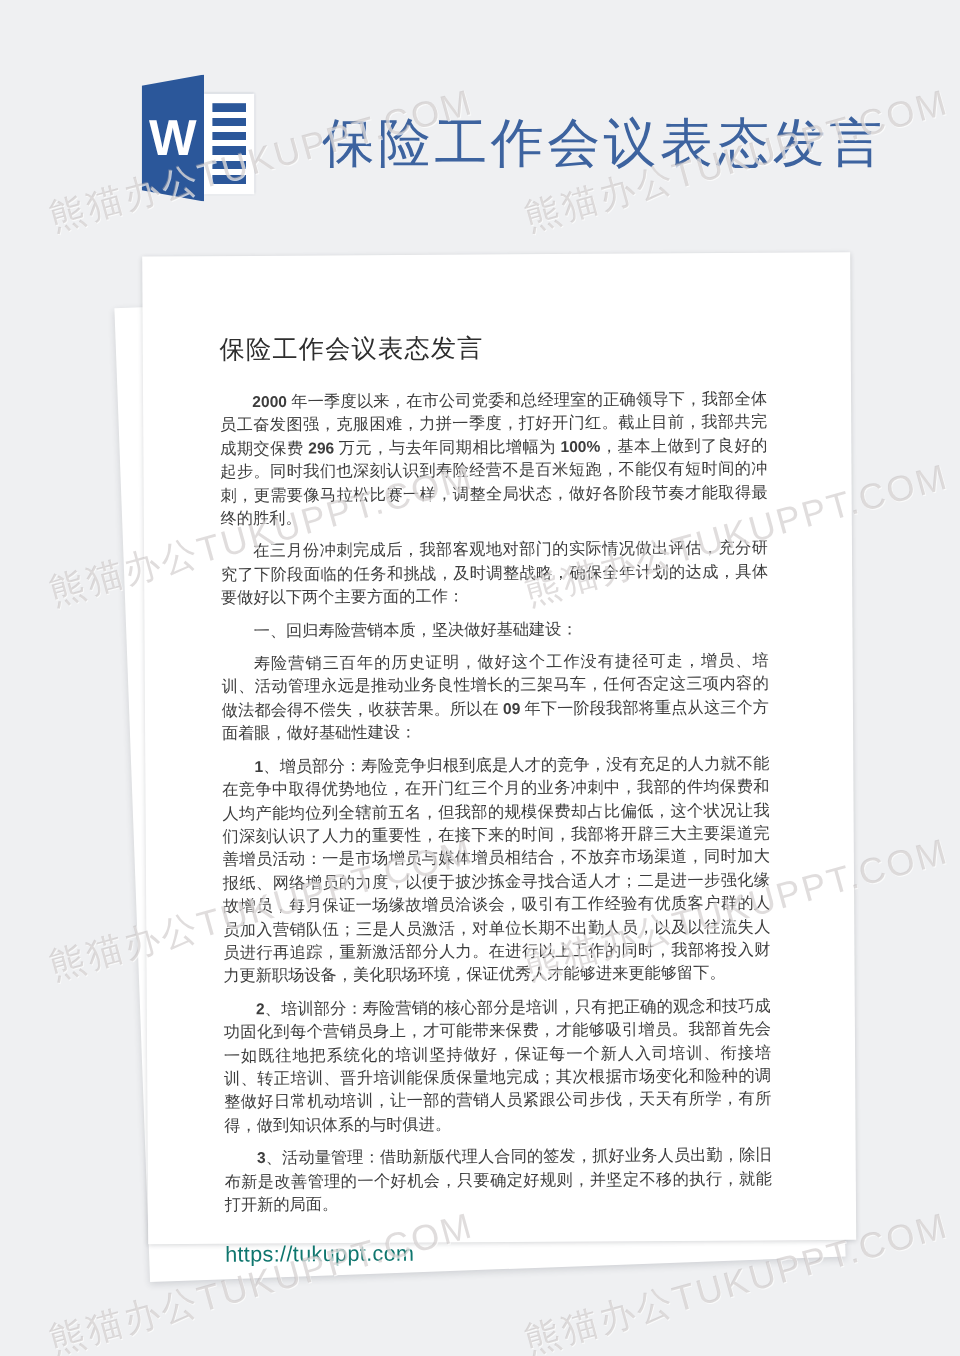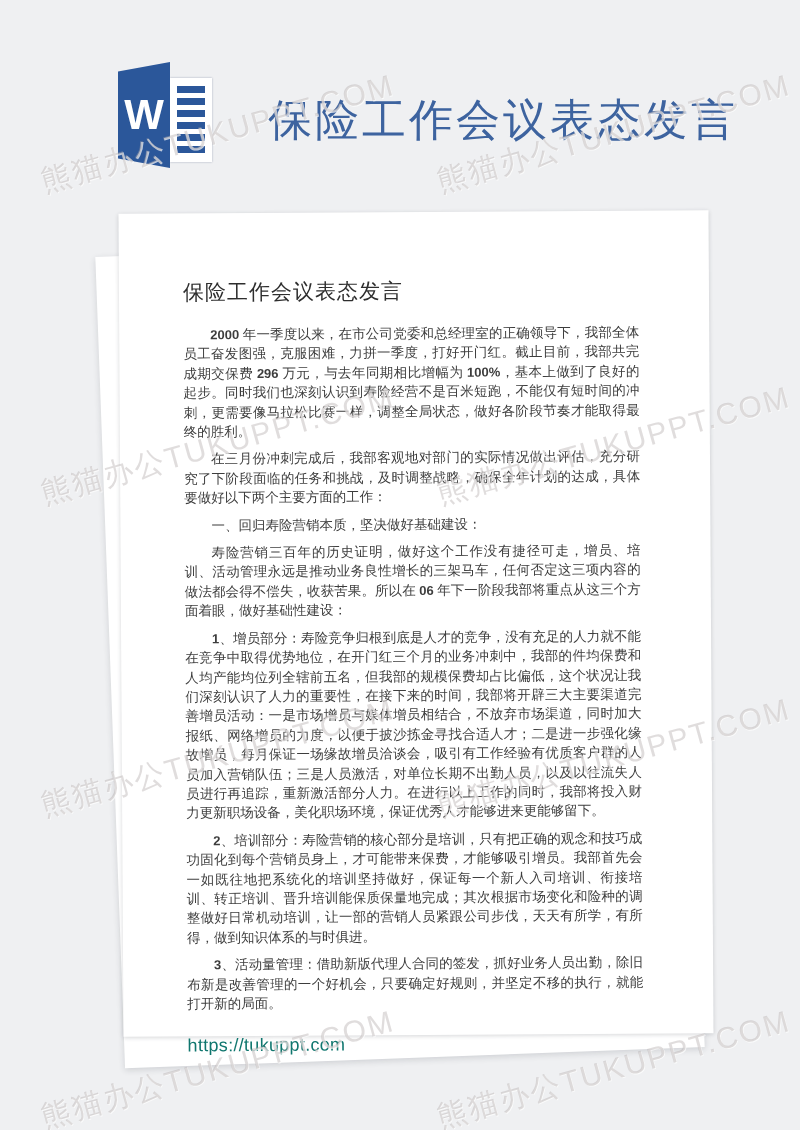--- a/index.html
+++ b/index.html
@@ -108,21 +108,21 @@
 
   <div class="back-page"></div>
 
   <div class="doc-page">
     <div class="doc-inner">
       <h1 class="doc-title">保险工作会议表态发言</h1>
       <div class="doc-paragraphs" id="doc-paragraphs">
           <p><span class="num">2000</span> 年一季度以来，在市公司党委和总经理室的正确领导下，我部全体员工奋发图强，克服困难，力拼一季度，打好开门红。截止目前，我部共完成期交保费 <span class="num">296</span> 万元，与去年同期相比增幅为 <span class="num">100%</span>，基本上做到了良好的起步。同时我们也深刻认识到寿险经营不是百米短跑，不能仅有短时间的冲刺，更需要像马拉松比赛一样，调整全局状态，做好各阶段节奏才能取得最终的胜利。</p>
           <p>在三月份冲刺完成后，我部客观地对部门的实际情况做出评估，充分研究了下阶段面临的任务和挑战，及时调整战略，确保全年计划的达成，具体要做好以下两个主要方面的工作：</p>
           <p>一、回归寿险营销本质，坚决做好基础建设：</p>
-          <p>寿险营销三百年的历史证明，做好这个工作没有捷径可走，增员、培训、活动管理永远是推动业务良性增长的三架马车，任何否定这三项内容的做法都会得不偿失，收获苦果。所以在 <span class="num">06</span> 年下一阶段我部将重点从这三个方面着眼，做好基础性建设：</p>
+          <p>寿险营销三百年的历史证明，做好这个工作没有捷径可走，增员、培训、活动管理永远是推动业务良性增长的三架马车，任何否定这三项内容的做法都会得不偿失，收获苦果。所以在 <span class="num">09</span> 年下一阶段我部将重点从这三个方面着眼，做好基础性建设：</p>
           <p><span class="num">1</span>、增员部分：寿险竞争归根到底是人才的竞争，没有充足的人力就不能在竞争中取得优势地位，在开门红三个月的业务冲刺中，我部的件均保费和人均产能均位列全辖前五名，但我部的规模保费却占比偏低，这个状况让我们深刻认识了人力的重要性，在接下来的时间，我部将开辟三大主要渠道完善增员活动：一是市场增员与媒体增员相结合，不放弃市场渠道，同时加大报纸、网络增员的力度，以便于披沙拣金寻找合适人才；二是进一步强化缘故增员，每月保证一场缘故增员洽谈会，吸引有工作经验有优质客户群的人员加入营销队伍；三是人员激活，对单位长期不出勤人员，以及以往流失人员进行再追踪，重新激活部分人力。在进行以上工作的同时，我部将投入财力更新职场设备，美化职场环境，保证优秀人才能够进来更能够留下。</p>
           <p><span class="num">2</span>、培训部分：寿险营销的核心部分是培训，只有把正确的观念和技巧成功固化到每个营销员身上，才可能带来保费，才能够吸引增员。我部首先会一如既往地把系统化的培训坚持做好，保证每一个新人入司培训、衔接培训、转正培训、晋升培训能保质保量地完成；其次根据市场变化和险种的调整做好日常机动培训，让一部的营销人员紧跟公司步伐，天天有所学，有所得，做到知识体系的与时俱进。</p>
           <p><span class="num">3</span>、活动量管理：借助新版代理人合同的签发，抓好业务人员出勤，除旧布新是改善管理的一个好机会，只要确定好规则，并坚定不移的执行，就能打开新的局面。</p>
         </div>
       <span class="doc-link">https://tukuppt.com</span>
     </div>
   </div>
 
   <div class="watermark-layer" id="wm-layer">
       <div class="wm" style="left: 42px; top: 162px;">熊猫办公TUKUPPT.COM</div>

